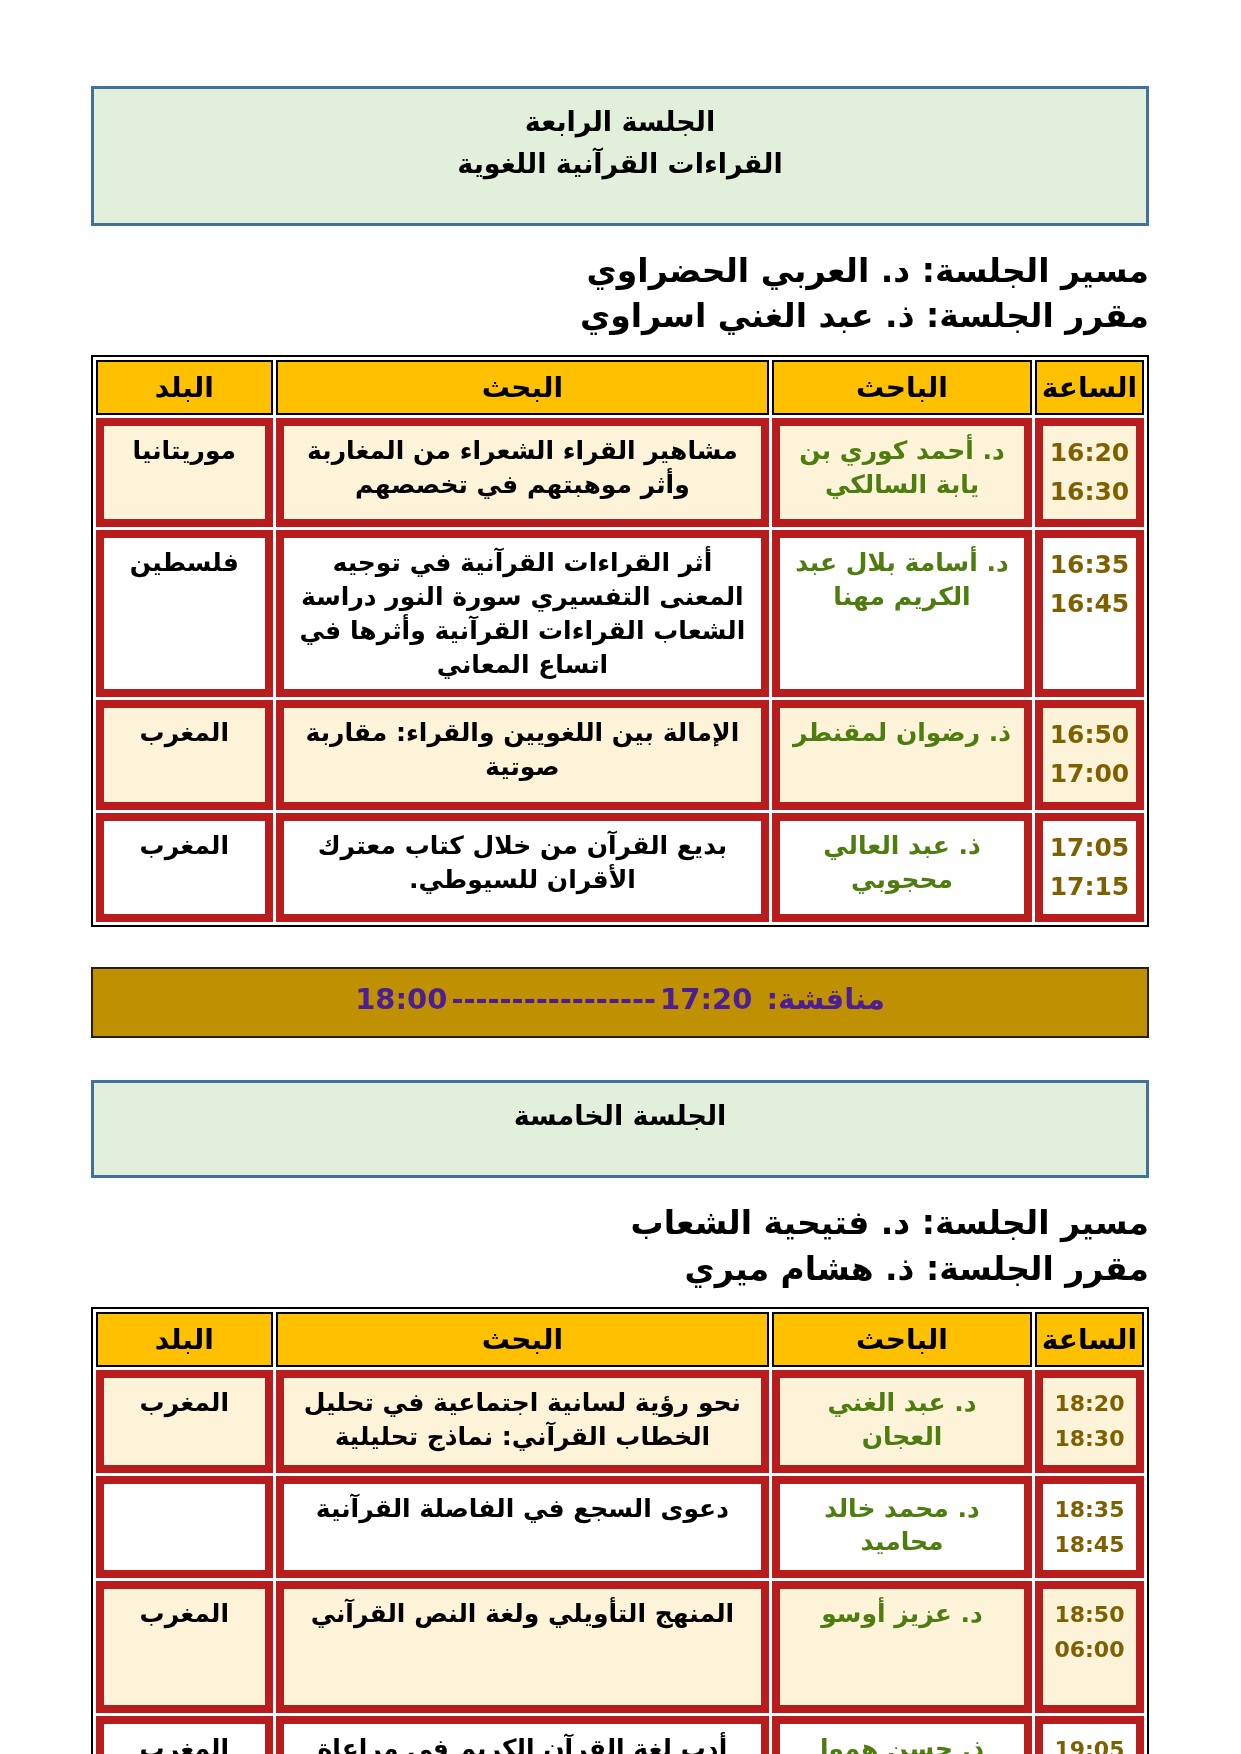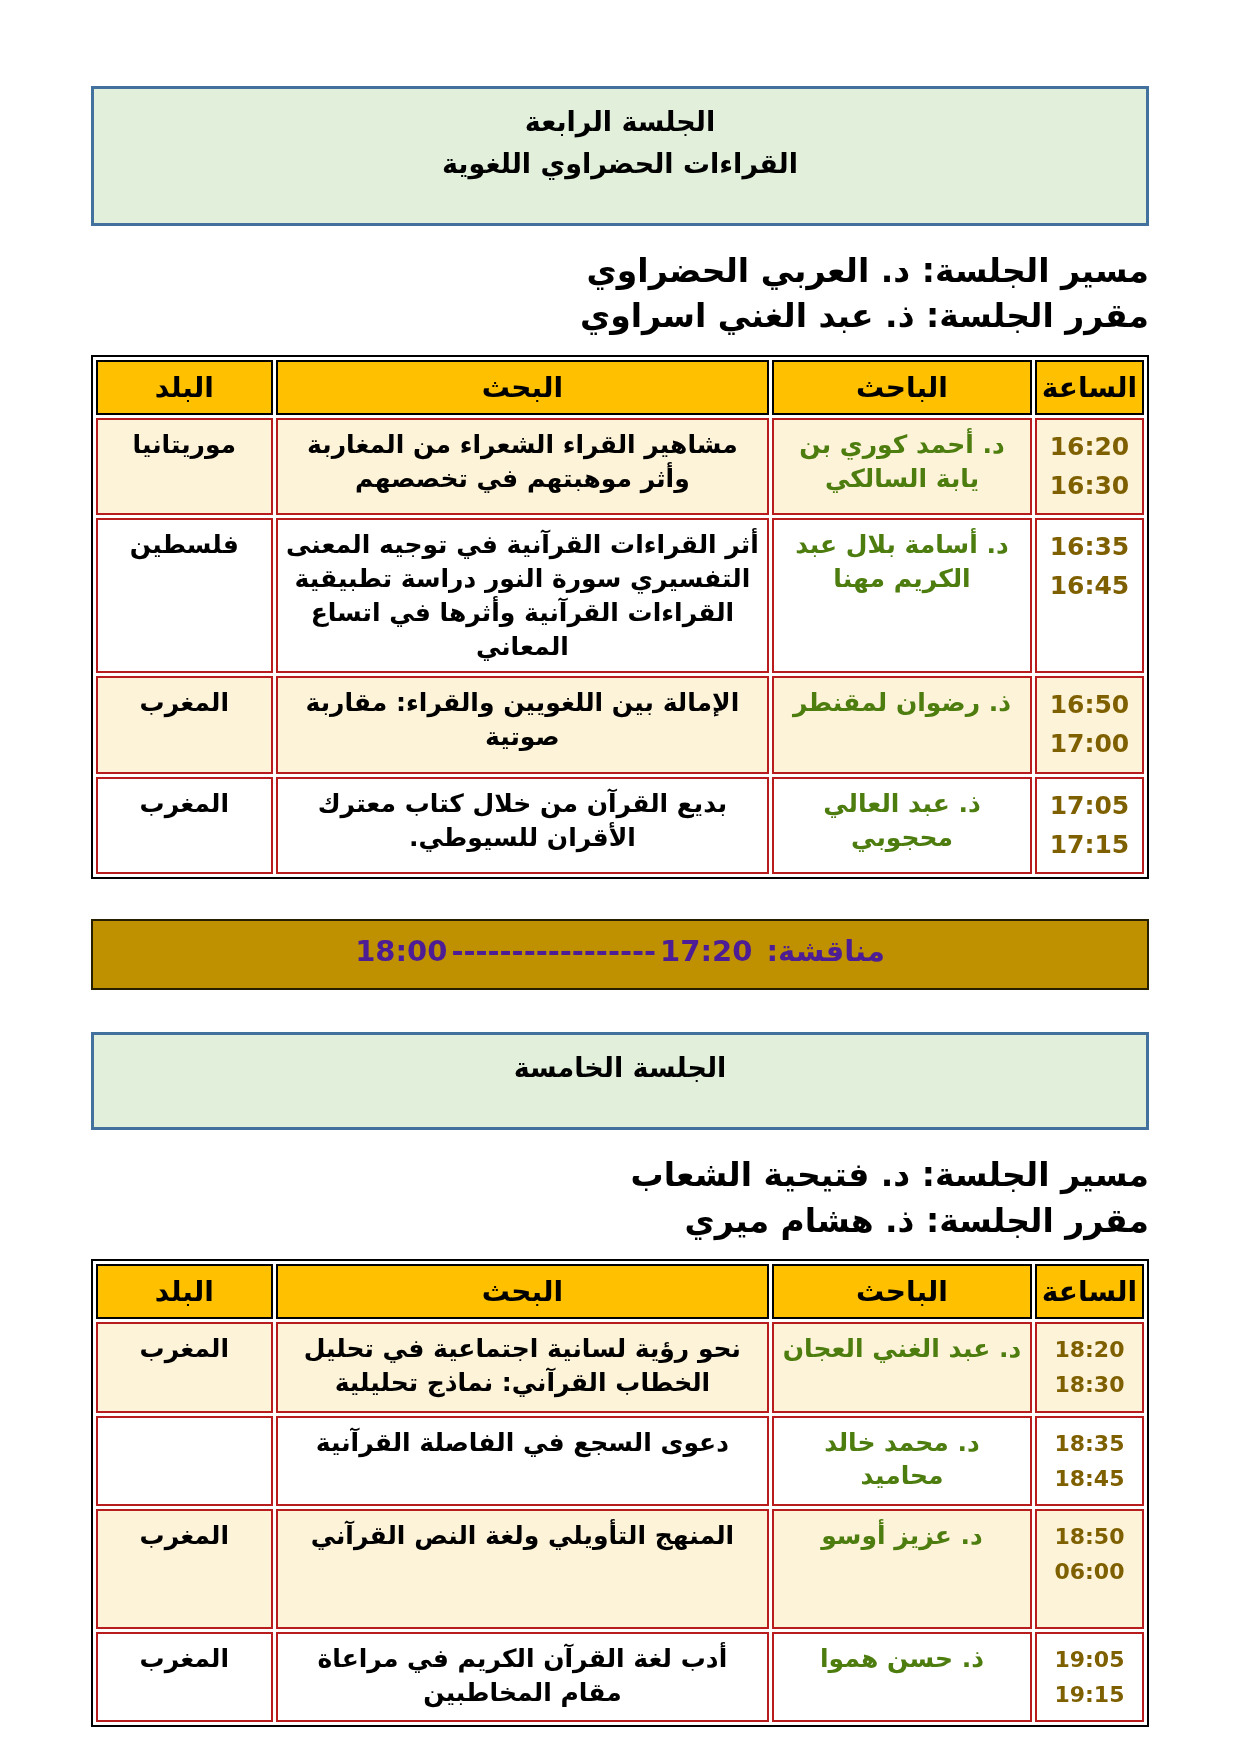--- a/index.html
+++ b/index.html
@@ -22,21 +22,21 @@
 
   table.schedule{
     width:100%;border-collapse:separate;border-spacing:3px;
     border:2px solid #000;background:#fff;table-layout:fixed;
   }
   .schedule th{
     background:#ffc000;border:2px solid #000;
     font-size:28px;font-weight:bold;padding:9px 4px;color:#000;
   }
   .schedule td{
-    border:2px solid #b91c1c;font-weight:bold;font-size:25px;
+    border:8px solid #b91c1c;font-weight:bold;font-size:25px;
     text-align:center;vertical-align:top;padding:8px 6px;line-height:1.35;
   }
   .schedule tbody tr:nth-child(odd) td{background:#fdf3d8;}
   .schedule tbody tr:nth-child(even) td{background:#ffffff;}
   td.time{color:#7f6000;line-height:1.55;font-size:25px;}
   table.t2 td.time{font-size:22px;line-height:1.6;}
   td.researcher{color:#4d7c0f;}
   .col-time{width:10.5%;}
   .col-researcher{width:25%;}
   .col-paper{width:47.5%;}
@@ -51,21 +51,21 @@
   .banner span{margin:0 2px;}
   .gap-lg{height:42px;}
 </style>
 </head>
 <body>
 
 <div class="content">
 
   <div class="session-box">
     <div>الجلسة الرابعة</div>
-    <div>القراءات الحضراوي اللغوية</div>
+    <div>القراءات القرآنية اللغوية</div>
   </div>
 
   <div class="officials">
     <div>مسير الجلسة: د. العربي الحضراوي</div>
     <div>مقرر الجلسة: ذ. عبد الغني اسراوي</div>
   </div>
 
   <table class="schedule t1">
     <colgroup>
       <col class="col-time">
@@ -90,21 +90,21 @@
         <td class="researcher">د. أحمد كوري بن يابة السالكي</td>
         <td>مشاهير القراء الشعراء من المغاربة وأثر موهبتهم في تخصصهم</td>
         <td>موريتانيا</td>
       </tr>
       <tr>
         <td class="time">
           <div>16:35</div>
           <div>16:45</div>
         </td>
         <td class="researcher">د. أسامة بلال عبد الكريم مهنا</td>
-        <td>أثر القراءات القرآنية في توجيه المعنى التفسيري سورة النور دراسة تطبيقية القراءات القرآنية وأثرها في اتساع المعاني</td>
+        <td>أثر القراءات القرآنية في توجيه المعنى التفسيري سورة النور دراسة الشعاب القراءات القرآنية وأثرها في اتساع المعاني</td>
         <td>فلسطين</td>
       </tr>
       <tr>
         <td class="time">
           <div>16:50</div>
           <div>17:00</div>
         </td>
         <td class="researcher">ذ. رضوان لمقنطر</td>
         <td>الإمالة بين اللغويين والقراء: مقاربة صوتية</td>
         <td>المغرب</td>

